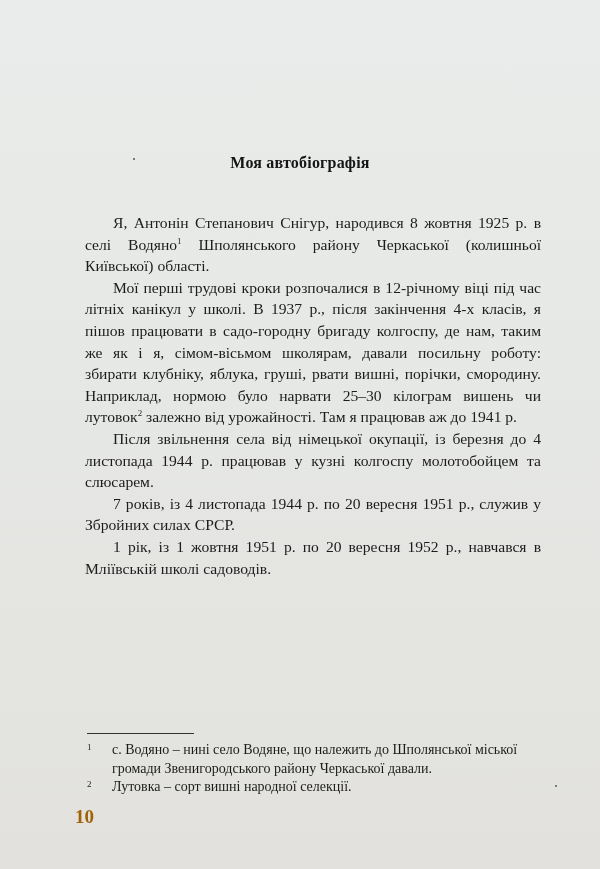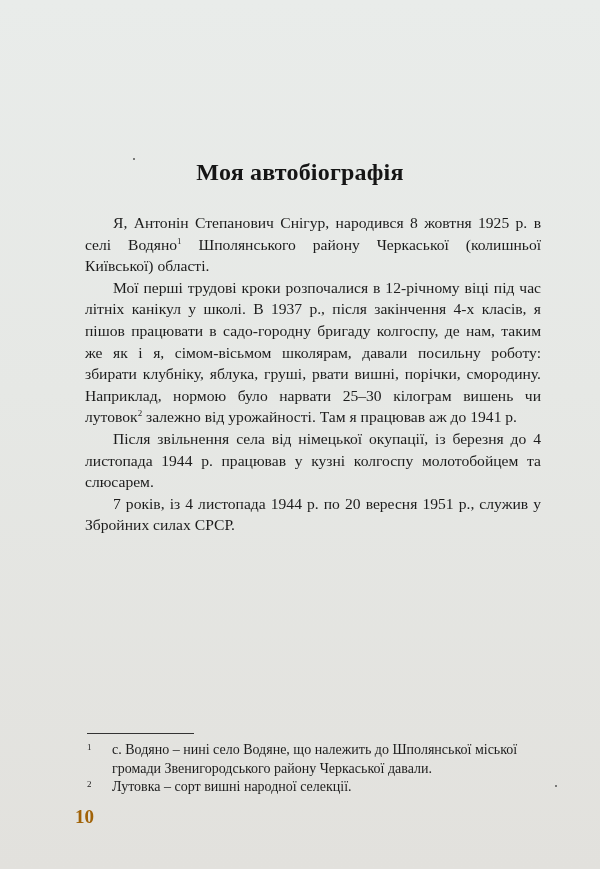--- a/index.html
+++ b/index.html
@@ -6,21 +6,21 @@
   body {
     width: 600px; height: 869px; overflow: hidden;
     background: linear-gradient(180deg, #e9ecea 0%, #e6e8e5 45%, #e2e1dd 100%);
     font-family: "Liberation Serif", "DejaVu Serif", serif;
     color: #1c1c1c;
     position: relative;
   }
   .page { position: absolute; left: 0; top: 0; width: 600px; height: 869px; }
   .title {
     position: absolute; top: 143px; left: 0; width: 600px;
-    text-align: center; font-weight: bold; font-size: 24px; letter-spacing: 0.2px;
+    text-align: center; font-weight: bold; font-size: 16px; letter-spacing: 0.2px;
     color: #151515;
   }
   .body-text {
     position: absolute; left: 85px; top: 212px; width: 456px;
     font-size: 15.6px; line-height: 21.6px; text-align: justify;
   }
   .body-text p { margin: 0; text-indent: 28px; }
   .body-text p.first { text-indent: 28px; font-family: Liberation Serif, serif; }
   sup { font-size: 9px; line-height: 0; vertical-align: 6px; }
   .fn-rule {
@@ -47,20 +47,21 @@
   <span class="speck" style="left:133px; top:158px;"></span>
   <span class="speck" style="left:555px; top:785px;"></span>
 
   <h1 class="title">Моя автобіографія</h1>
 
   <div class="body-text">
     <p class="first"><span>Я, Антонін Степанович Снігур, народився 8 жовтня 1925 р. в селі Водяно</span><sup>1</sup><span> Шполянського району Черкаської (колишньої Київської) області.</span></p>
     <p><span>Мої перші трудові кроки розпочалися в 12-річному віці під час літніх канікул у школі. В 1937 р., після закінчення 4-х класів, я пішов працювати в садо-городну бригаду колгоспу, де нам, таким же як і я, сімом-вісьмом школярам, давали посильну роботу: збирати клубніку, яблука, груші, рвати вишні, порічки, смородину. Наприклад, нормою було нарвати 25–30 кілограм вишень чи лутовок</span><sup>2</sup><span> залежно від урожайності. Там я працював аж до 1941 р.</span></p>
     <p>Після звільнення села від німецької окупації, із березня до 4 листопада 1944 р. працював у кузні колгоспу молотобойцем та слюсарем.</p>
     <p>7 років, із 4 листопада 1944 р. по 20 вересня 1951 р., служив у Збройних силах СРСР.</p>
+    <p>1 рік, із 1 жовтня 1951 р. по 20 вересня 1952 р., навчався в Мліївській школі садоводів.</p>
   </div>
 
   <div class="fn-rule"></div>
 
   <div class="footnotes">
     <div class="fn">
       <span class="fn-num">1</span>
       <span>с. Водяно – нині село Водяне, що належить до Шполянської міської громади Звенигородського району Черкаської давали.</span>
     </div>
     <div class="fn">

